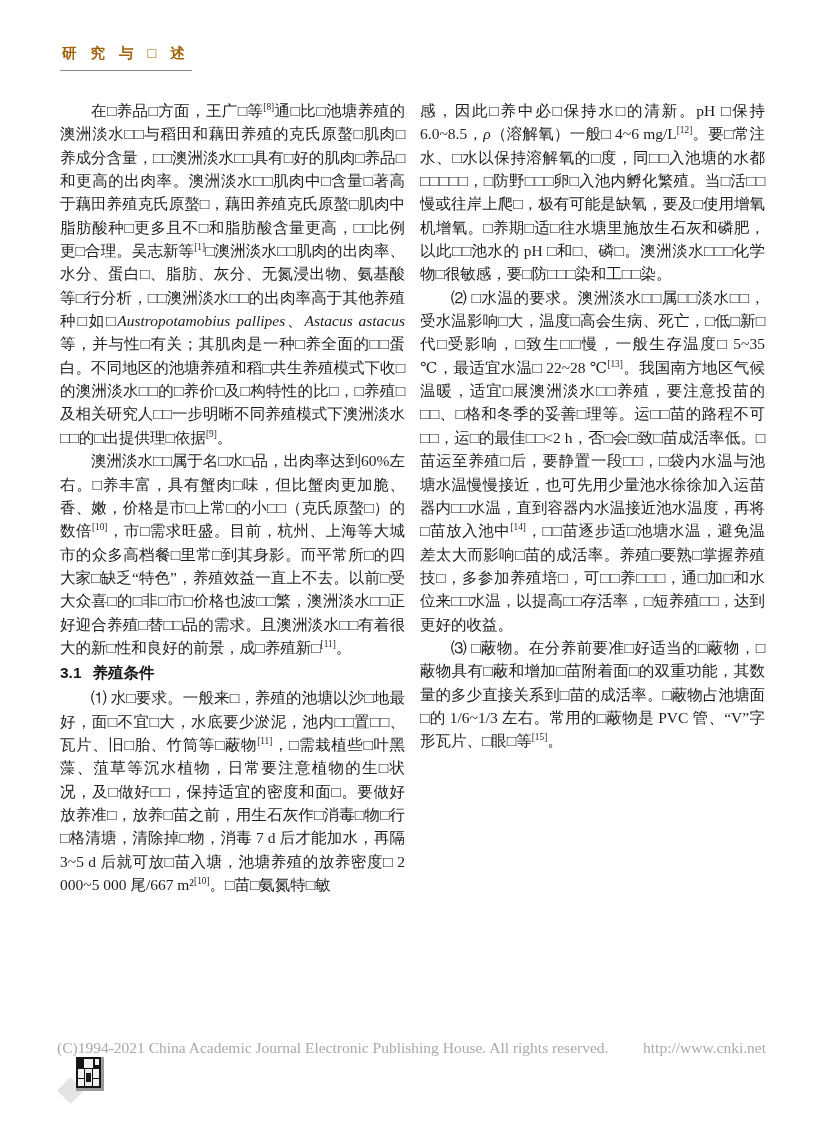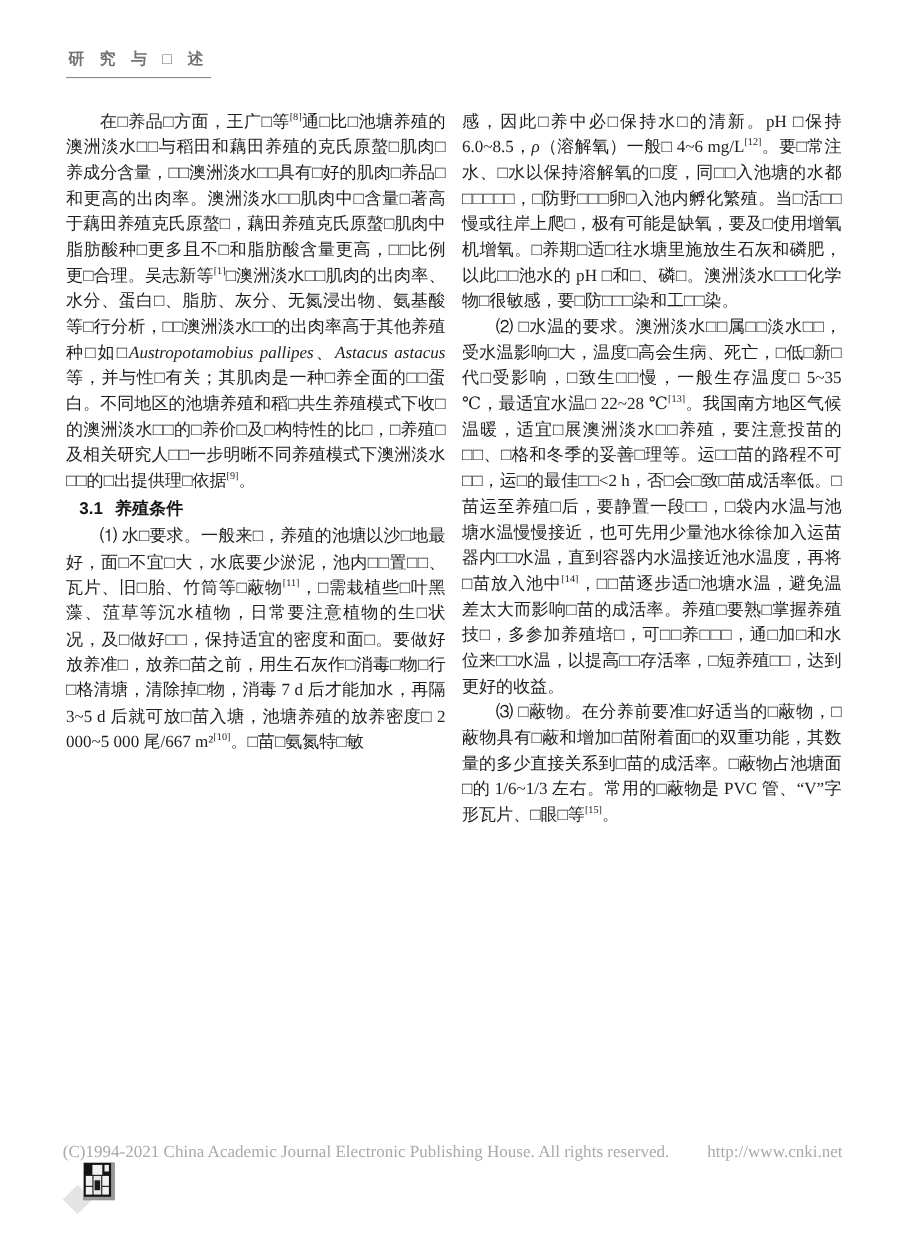--- a/index.html
+++ b/index.html
@@ -7,21 +7,21 @@
     width:826px;height:1121px;background:#ffffff;position:relative;
     font-family:"Liberation Serif","DejaVu Serif",serif;color:#1d1d1f;
     overflow:hidden;
   }
   .page{position:absolute;inset:0;box-sizing:border-box;padding:44px 61px 0 60px;}
 
   
   .hdr{display:flex;justify-content:space-between;align-items:flex-end;}
   .hdr-left{
     font-family:"Liberation Sans","DejaVu Sans",sans-serif;font-weight:600;
-    font-size:14.5px;letter-spacing:5px;color:#737373;
+    font-size:14.5px;letter-spacing:5px;color:#a16207;
     border-bottom:1px solid #8a8a8a;padding:0 2px 7px 2px;
   }
   .hdr-right{
     font-size:14.5px;color:#222;
     border-bottom:1px solid #8a8a8a;padding:0 1px 7px 1px;
   }
 
   
   .columns{display:flex;gap:15px;margin-top:28px;}
   .col{width:345px;font-size:15.5px;line-height:23.35px;text-align:justify;text-justify:inter-ideograph;}
@@ -31,21 +31,21 @@
   sup{font-size:0.60em;line-height:0;vertical-align:super;letter-spacing:0;}
   i{font-style:italic;}
 
   .sec-h{
     font-family:"Liberation Sans","DejaVu Sans",sans-serif;font-weight:600;
     font-size:16.5px;line-height:24px;margin:5px 0 3px 0;color:#161616;
   }
   .sec-h .num{margin-right:15px;}
   .sub-h{
     font-family:"Liberation Sans","DejaVu Sans",sans-serif;font-weight:600;
-    font-size:15.5px;line-height:23px;margin:2px 0 2px 12px;color:#161616;
+    font-size:15.5px;line-height:23px;margin:2px 0 2px 0;color:#161616;
   }
   .sub-h .num{margin-right:11px;}
 
   
   .footer{
     position:absolute;left:57px;right:60px;top:1039px;
     display:flex;justify-content:space-between;
     color:#a8a8ae;font-size:15.5px;line-height:18px;
     font-family:"Liberation Serif","DejaVu Serif",serif;
   }
@@ -79,20 +79,21 @@
   <header class="hdr">
     <div class="hdr-left">
       <span>研 究 与 □ 述</span>
     </div>
   </header>
 
   <main class="columns">
 
     <section class="col">
       <p class="para">在□养品□方面，王广□等<sup>[8]</sup>通□比□池塘养殖的澳洲淡水□□与稻田和藕田养殖的克氏原螯□肌肉□养成分含量，□□澳洲淡水□□具有□好的肌肉□养品□和更高的出肉率。澳洲淡水□□肌肉中□含量□著高于藕田养殖克氏原螯□，藕田养殖克氏原螯□肌肉中脂肪酸种□更多且不□和脂肪酸含量更高，□□比例更□合理。吴志新等<sup>[1]</sup>□澳洲淡水□□肌肉的出肉率、水分、蛋白□、脂肪、灰分、无氮浸出物、氨基酸等□行分析，□□澳洲淡水□□的出肉率高于其他养殖种□如□<i>Austropotamobius pallipes</i>、<i>Astacus astacus</i> 等，并与性□有关；其肌肉是一种□养全面的□□蛋白。不同地区的池塘养殖和稻□共生养殖模式下收□的澳洲淡水□□的□养价□及□构特性的比□，□养殖□及相关研究人□□一步明晰不同养殖模式下澳洲淡水□□的□出提供理□依据<sup>[9]</sup>。</p>
+      <p class="para">澳洲淡水□□属于名□水□品，出肉率达到60%左右。□养丰富，具有蟹肉□味，但比蟹肉更加脆、香、嫩，价格是市□上常□的小□□（克氏原螯□）的数倍<sup>[10]</sup>，市□需求旺盛。目前，杭州、上海等大城市的众多高档餐□里常□到其身影。而平常所□的四大家□缺乏“特色”，养殖效益一直上不去。以前□受大众喜□的□非□市□价格也波□□繁，澳洲淡水□□正好迎合养殖□替□□品的需求。且澳洲淡水□□有着很大的新□性和良好的前景，成□养殖新□<sup>[11]</sup>。</p>
       <h3 class="sub-h">
         <span class="num">3.1</span><span>养殖条件</span>
       </h3>
       <p class="para">⑴ 水□要求。一般来□，养殖的池塘以沙□地最好，面□不宜□大，水底要少淤泥，池内□□置□□、瓦片、旧□胎、竹筒等□蔽物<sup>[11]</sup>，□需栽植些□叶黑藻、菹草等沉水植物，日常要注意植物的生□状况，及□做好□□，保持适宜的密度和面□。要做好放养准□，放养□苗之前，用生石灰作□消毒□物□行□格清塘，清除掉□物，消毒 7 d 后才能加水，再隔 3~5 d 后就可放□苗入塘，池塘养殖的放养密度□ 2 000~5 000 尾/667 m²<sup>[10]</sup>。□苗□氨氮特□敏</p>
     </section>
 
     <section class="col">
       <p class="cont">感，因此□养中必□保持水□的清新。pH □保持6.0~8.5，<i>ρ</i>（溶解氧）一般□ 4~6 mg/L<sup>[12]</sup>。要□常注水、□水以保持溶解氧的□度，同□□入池塘的水都□□□□□，□防野□□□卵□入池内孵化繁殖。当□活□□慢或往岸上爬□，极有可能是缺氧，要及□使用增氧机增氧。□养期□适□往水塘里施放生石灰和磷肥，以此□□池水的 pH □和□、磷□。澳洲淡水□□□化学物□很敏感，要□防□□□染和工□□染。</p>
       <p class="para">⑵ □水温的要求。澳洲淡水□□属□□淡水□□，受水温影响□大，温度□高会生病、死亡，□低□新□代□受影响，□致生□□慢，一般生存温度□ 5~35 ℃，最适宜水温□ 22~28 ℃<sup>[13]</sup>。我国南方地区气候温暖，适宜□展澳洲淡水□□养殖，要注意投苗的□□、□格和冬季的妥善□理等。运□□苗的路程不可□□，运□的最佳□□&lt;2 h，否□会□致□苗成活率低。□苗运至养殖□后，要静置一段□□，□袋内水温与池塘水温慢慢接近，也可先用少量池水徐徐加入运苗器内□□水温，直到容器内水温接近池水温度，再将□苗放入池中<sup>[14]</sup>，□□苗逐步适□池塘水温，避免温差太大而影响□苗的成活率。养殖□要熟□掌握养殖技□，多参加养殖培□，可□□养□□□，通□加□和水位来□□水温，以提高□□存活率，□短养殖□□，达到更好的收益。</p>
       <p class="para">⑶ □蔽物。在分养前要准□好适当的□蔽物，□蔽物具有□蔽和增加□苗附着面□的双重功能，其数量的多少直接关系到□苗的成活率。□蔽物占池塘面□的 1/6~1/3 左右。常用的□蔽物是 PVC 管、“V”字形瓦片、□眼□等<sup>[15]</sup>。</p>

